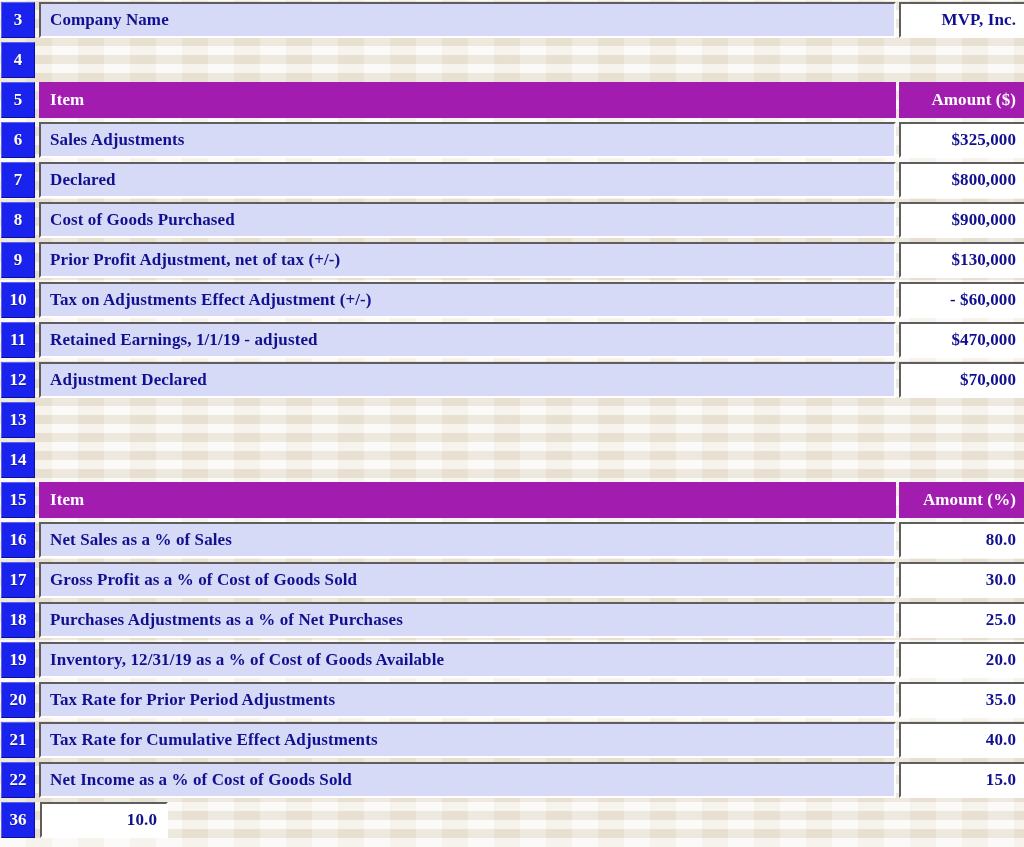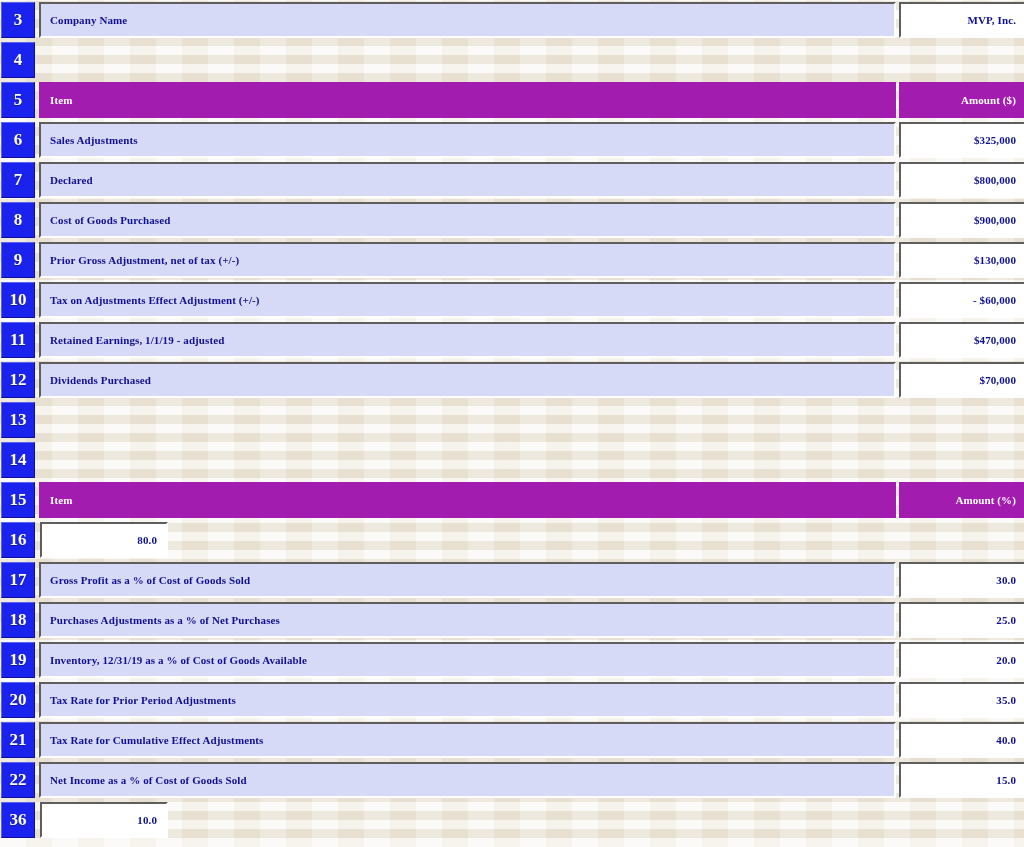--- a/index.html
+++ b/index.html
@@ -51,21 +51,21 @@
     border-bottom: 1px solid #0b0fa0;
     text-shadow: 0 1px 0 rgba(0,0,0,0.35);
     user-select: none;
   }
 
   
   .cell {
     box-sizing: border-box;
     display: flex;
     align-items: center;
-    font-size: 11px;
+    font-size: 17px;
     font-weight: bold;
     letter-spacing: 0.1px;
     white-space: nowrap;
     overflow: hidden;
   }
 
   .cell-item {
     flex: 0 0 857px;
     width: 857px;
     padding: 0 0 0 9px;
@@ -151,56 +151,57 @@
     <div class="cell cell-item d-item">Declared</div>
     <div class="cell cell-amount d-amount">$800,000</div>
   </div>
   <div class="row">
     <div class="rowhead">8</div>
     <div class="cell cell-item d-item">Cost of Goods Purchased</div>
     <div class="cell cell-amount d-amount">$900,000</div>
   </div>
   <div class="row">
     <div class="rowhead">9</div>
-    <div class="cell cell-item d-item">Prior Gross Adjustment, net of tax (+/-)</div>
+    <div class="cell cell-item d-item">Prior Profit Adjustment, net of tax (+/-)</div>
     <div class="cell cell-amount d-amount">$130,000</div>
   </div>
   <div class="row">
     <div class="rowhead">10</div>
     <div class="cell cell-item d-item">Tax on Adjustments Effect Adjustment (+/-)</div>
     <div class="cell cell-amount d-amount">- $60,000</div>
   </div>
   <div class="row">
     <div class="rowhead">11</div>
     <div class="cell cell-item d-item">Retained Earnings, 1/1/19 - adjusted</div>
     <div class="cell cell-amount d-amount">$470,000</div>
   </div>
   <div class="row">
     <div class="rowhead">12</div>
-    <div class="cell cell-item d-item">Dividends Purchased</div>
+    <div class="cell cell-item d-item">Adjustment Declared</div>
     <div class="cell cell-amount d-amount">$70,000</div>
   </div>
 
   <div class="row blank">
     <div class="rowhead">13</div>
     <div class="spacer"></div>
   </div>
   <div class="row blank">
     <div class="rowhead">14</div>
     <div class="spacer"></div>
   </div>
 
   <div class="row">
     <div class="rowhead">15</div>
     <div class="cell cell-item h-item">Item</div>
     <div class="cell cell-amount h-amount">Amount (%)</div>
   </div>
 
   <div class="row">
     <div class="rowhead">16</div>
+    <div class="cell cell-item d-item">Net Sales as a % of Sales</div>
     <div class="cell cell-amount d-amount">80.0</div>
   </div>
   <div class="row">
     <div class="rowhead">17</div>
     <div class="cell cell-item d-item">Gross Profit as a % of Cost of Goods Sold</div>
     <div class="cell cell-amount d-amount">30.0</div>
   </div>
   <div class="row">
     <div class="rowhead">18</div>
     <div class="cell cell-item d-item">Purchases Adjustments as a % of Net Purchases</div>

